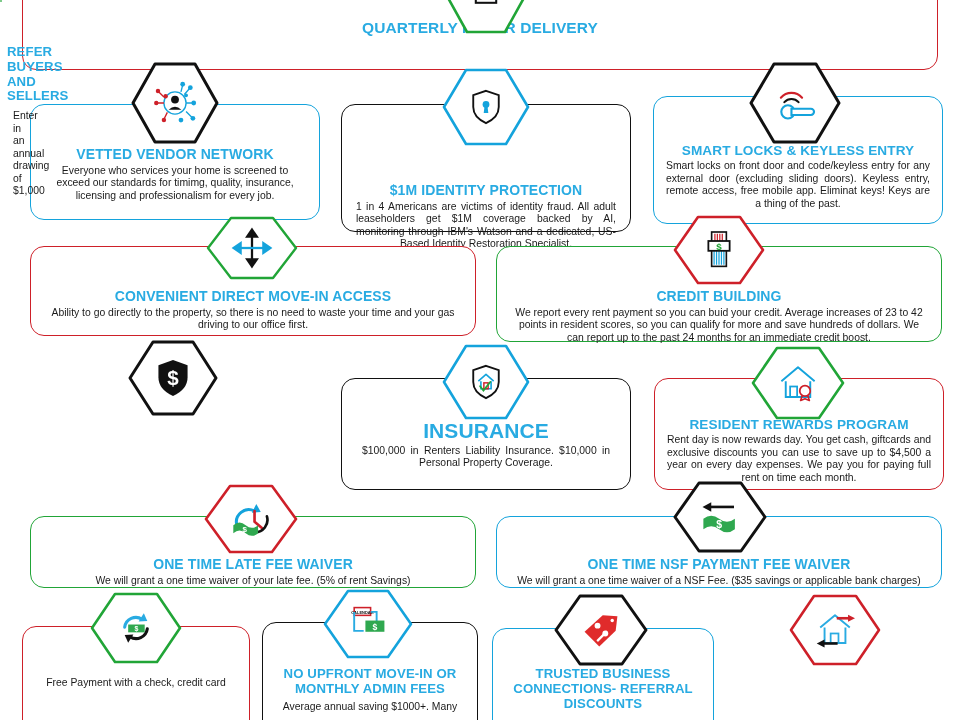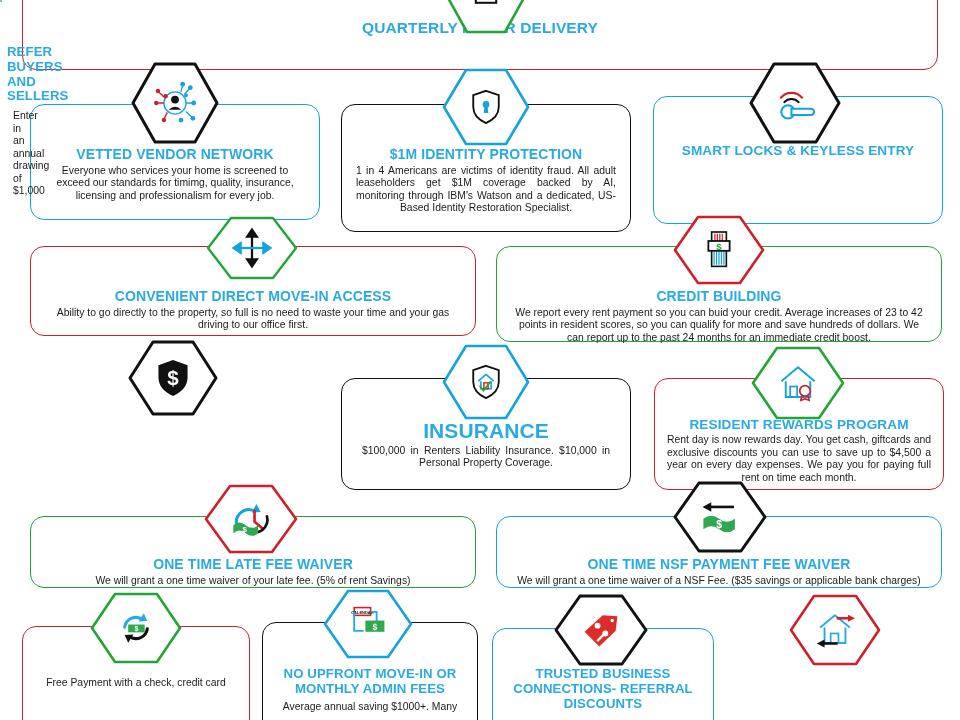--- a/index.html
+++ b/index.html
@@ -112,21 +112,21 @@
             <circle cx="36" cy="5" r="2.8"></circle>
           <circle cx="34" cy="47" r="2.8"></circle>
             <circle cx="40" cy="18" r="2.2"></circle>
         </g>
       </svg>
     </div>
   </div>
 
   <div class="card black" style="left:341px; top:104px; width:290px; height:128px;">
     <div class="card-body" style="top:42px;">
-      <div class="title" style="font-size:14px;">$1M IDENTITY PROTECTION</div>
+      <div class="title" style="font-size:14px;margin-top:36px;">$1M IDENTITY PROTECTION</div>
       <div class="desc" style="font-size:10.4px; padding:0 8px;">1 in 4 Americans are victims of identity fraud. All adult leaseholders get $1M coverage backed by AI, monitoring through IBM's Watson and a dedicated, US-Based Identity Restoration Specialist.</div>
     </div>
   </div>
   <div class="hexwrap" style="left:441px; top:68px; width:90px; height:78px;">
     <div class="shell">
       <svg viewBox="0 0 90 78" width="90" height="78">
         <path d="M25 2 H65 L87 39 L65 76 H25 L3 39 Z" fill="#fff" stroke="#14A3DC" stroke-width="2.6" stroke-linejoin="round"></path>
       </svg>
     </div>
     <div class="glyph">
@@ -134,20 +134,21 @@
         <path d="M20 3 L35 8 V22 Q35 34 20 41 Q5 34 5 22 V8 Z" fill="#fff" stroke="#111" stroke-width="2.2"></path>
         <circle cx="20" cy="19" r="4" fill="#14A3DC"></circle>
         <path d="M18.3 21 h3.4 l1 8 h-5.4 z" fill="#14A3DC"></path>
       </svg>
     </div>
   </div>
 
   <div class="card blue" style="left:653px; top:96px; width:290px; height:128px;">
     <div class="card-body" style="top:46px;">
       <div class="title" style="font-size:13.6px;">SMART LOCKS &amp; KEYLESS ENTRY</div>
+      <div class="desc" style="font-size:10.4px; padding:0 6px;">Smart locks on front door and code/keyless entry for any external door (excluding sliding doors). Keyless entry, remote access, free mobile app. Eliminat keys! Keys are a thing of the past.</div>
     </div>
   </div>
   <div class="hexwrap" style="left:748px; top:62px; width:94px; height:82px;">
     <div class="shell">
       <svg viewBox="0 0 94 82" width="94" height="82">
         <path d="M26 2 H68 L91 41 L68 80 H26 L3 41 Z" fill="#fff" stroke="#111111" stroke-width="3" stroke-linejoin="round"></path>
       </svg>
     </div>
     <div class="glyph">
       <svg viewBox="0 0 52 44" width="46" height="40">
@@ -155,21 +156,21 @@
         <path d="M14 21 a11 11 0 0 1 16 0" fill="none" stroke="#111" stroke-width="2.4" stroke-linecap="round"></path>
         <circle cx="18" cy="32" r="7.5" fill="none" stroke="#14A3DC" stroke-width="2.4"></circle>
         <path d="M22 28.5 H44 a3.5 3.5 0 0 1 0 7 H22 z" fill="#fff" stroke="#14A3DC" stroke-width="2.4"></path>
       </svg>
     </div>
   </div>
 
   <div class="card red" style="left:30px; top:246px; width:446px; height:90px;">
     <div class="card-body" style="top:42px;">
       <div class="title" style="font-size:14px;">CONVENIENT DIRECT MOVE-IN ACCESS</div>
-      <div class="desc center" style="font-size:10.4px; padding:0 10px;">Ability to go directly to the property, so full is no need to waste your time and your gas driving to our office first.</div>
+      <div class="desc center" style="font-size:10.4px; padding:0 10px;">Ability to go directly to the property, so there is no need to waste your time and your gas driving to our office first.</div>
     </div>
   </div>
   <div class="hexwrap" style="left:205px; top:216px; width:94px; height:64px;">
     <div class="shell">
       <svg viewBox="0 0 94 64" width="94" height="64">
         <path d="M26 2 H68 L91 32 L68 62 H26 L3 32 Z" fill="#fff" stroke="#21A537" stroke-width="2.4" stroke-linejoin="round"></path>
       </svg>
     </div>
     <div class="glyph">
       <svg viewBox="0 0 48 48" width="42" height="42">

